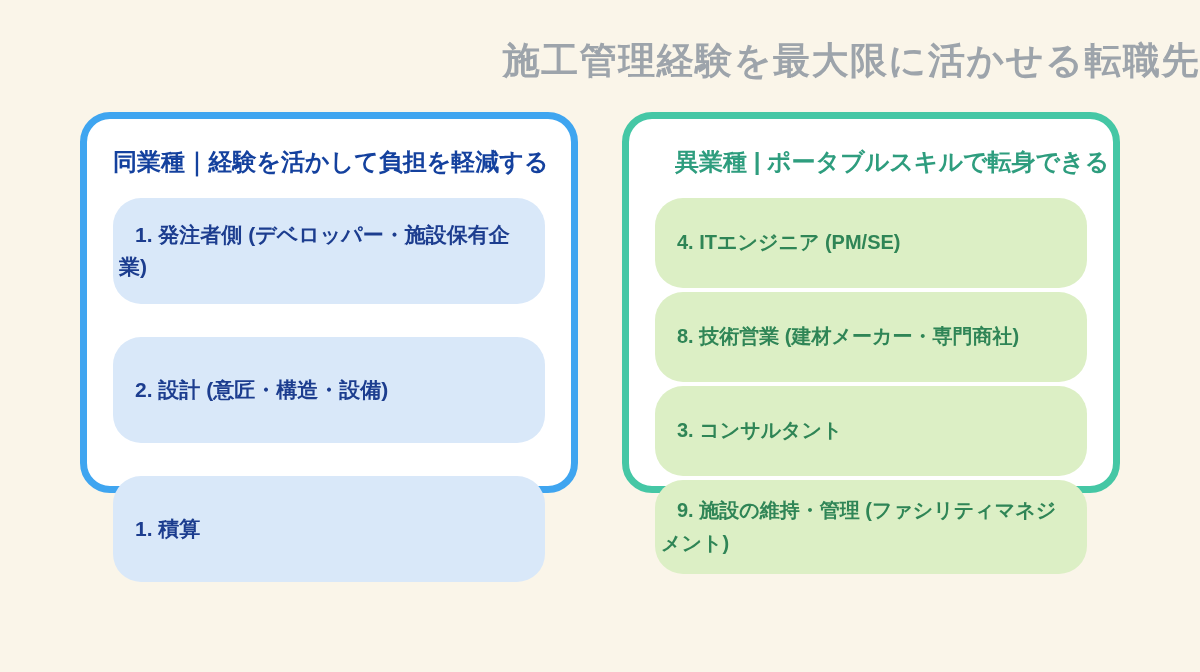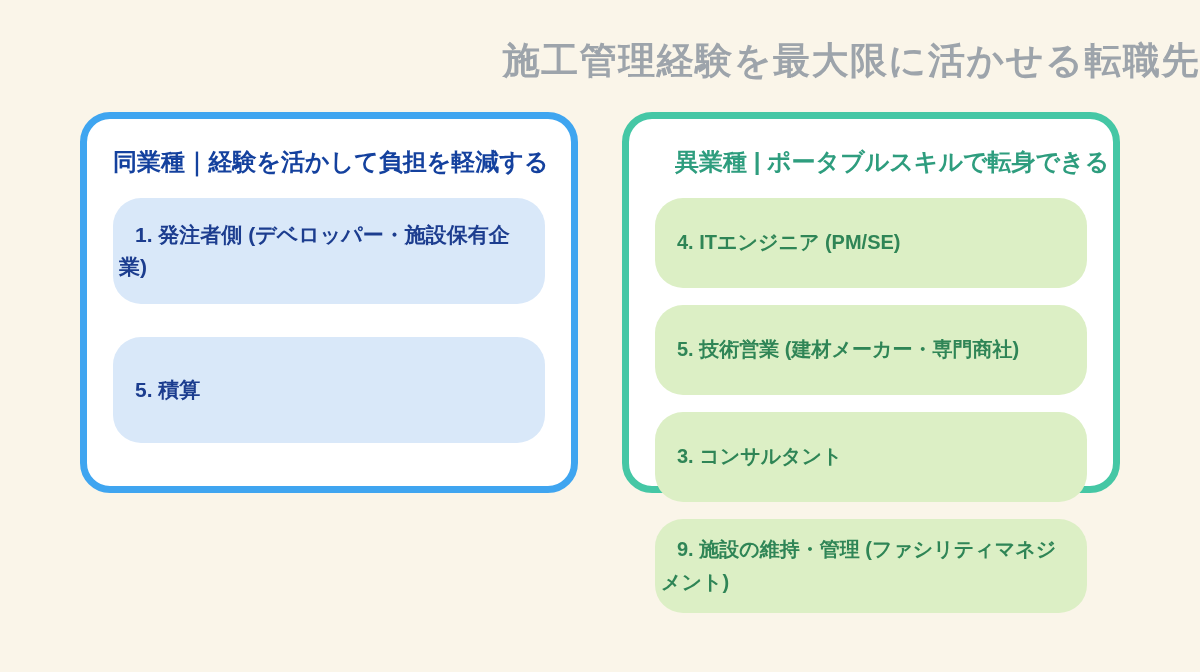--- a/index.html
+++ b/index.html
@@ -47,21 +47,21 @@
     white-space: nowrap;
   }
   .panel.blue  .panel-header { color: var(--blue-header, #14419E); }
   .panel.green .panel-header { color: var(--green-header, #2E9D7E); margin-left: 20px; }
   .items {
     display: flex;
     flex-direction: column;
     margin-top: 19px;
   }
   .panel.blue  .items { gap: 33px; }
-  .panel.green .items { gap: 17px; }
+  .panel.green .items { gap: 4px; }
   .item {
     box-sizing: border-box;
     border-radius: 28px;
     display: flex;
     align-items: center;
   }
   .panel.blue .item {
     background: var(--blue-item-bg, #D9E8F9);
     height: 106px;
   }
@@ -94,33 +94,36 @@
 
 <div class="panels">
 
   <section class="panel blue">
     <h2 class="panel-header">同業種｜経験を活かして負担を軽減する</h2>
     <div class="items">
       <div class="item">
         <p class="item-label">1. 発注者側 (デベロッパー・施設保有企業)</p>
       </div>
       <div class="item">
-        <p class="item-label">5. 積算</p>
+        <p class="item-label">2. 設計 (意匠・構造・設備)</p>
+      </div>
+      <div class="item">
+        <p class="item-label">1. 積算</p>
       </div>
     </div>
   </section>
 
   <section class="panel green">
     <h2 class="panel-header">異業種 | ポータブルスキルで転身できる</h2>
     <div class="items">
       <div class="item">
         <p class="item-label">4. ITエンジニア (PM/SE)</p>
       </div>
       <div class="item">
-        <p class="item-label">5. 技術営業 (建材メーカー・専門商社)</p>
+        <p class="item-label">8. 技術営業 (建材メーカー・専門商社)</p>
       </div>
       <div class="item">
         <p class="item-label">3. コンサルタント</p>
       </div>
       <div class="item">
         <p class="item-label">9. 施設の維持・管理 (ファシリティマネジメント)</p>
       </div>
     </div>
   </section>
 

